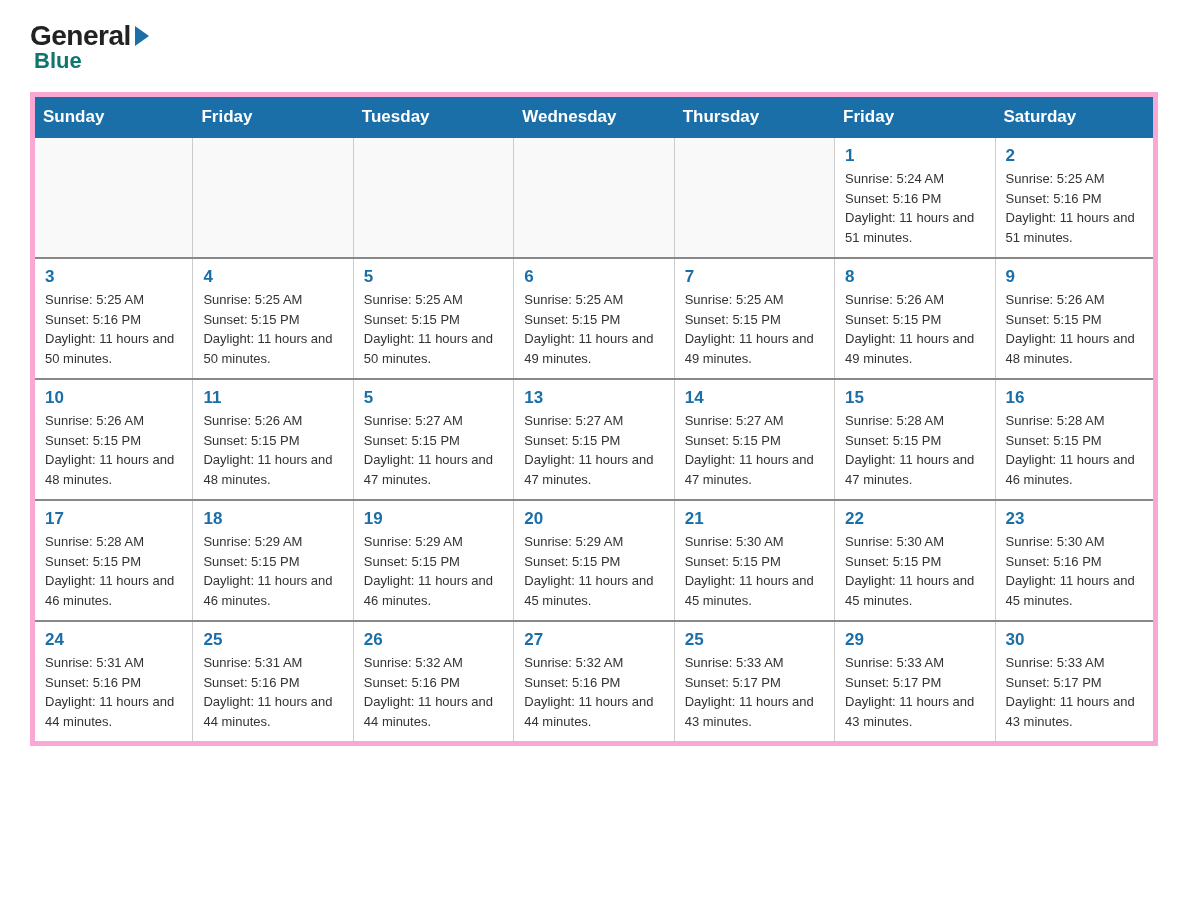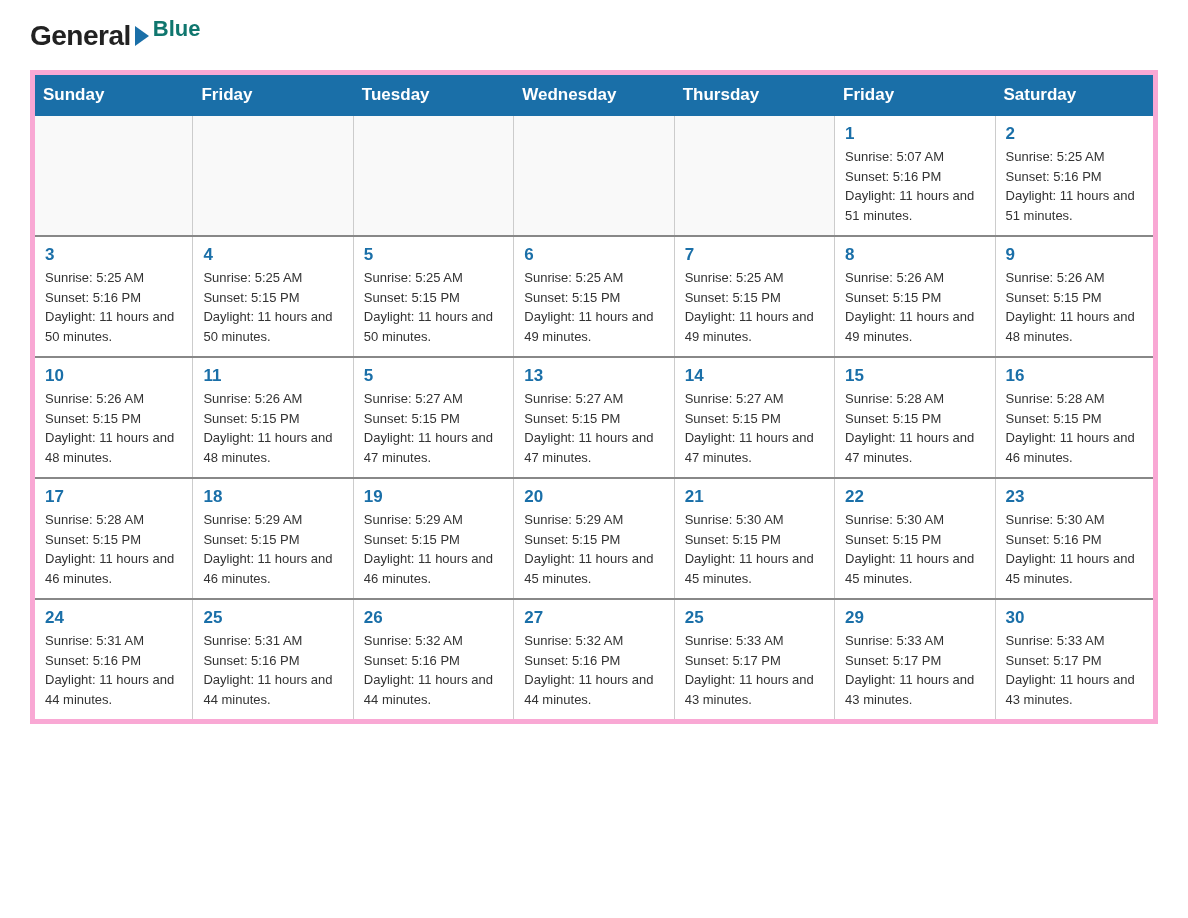--- a/index.html
+++ b/index.html
@@ -10,21 +10,21 @@
       padding: 20px 30px;
     }
     .header {
       display: flex;
       justify-content: space-between;
       align-items: flex-start;
       margin-bottom: 18px;
     }
     .logo {
       display: flex;
-      flex-direction: row;
+      flex-direction: column;
       align-items: flex-start;
     }
     .logo-top {
       display: flex;
       align-items: center;
     }
     .logo-general {
       font-size: 28px;
       font-weight: bold;
       color: #222;
@@ -128,21 +128,21 @@
   </thead>
   <tbody>
   <tr>
         <td class="empty-cell"></td>
         <td class="empty-cell"></td>
         <td class="empty-cell"></td>
         <td class="empty-cell"></td>
         <td class="empty-cell"></td>
         <td>
           <span class="day-number">1</span>
-          <div class="day-info">Sunrise: 5:07 AM
+          <div class="day-info">Sunrise: 5:24 AM
 Sunset: 5:16 PM
 Daylight: 11 hours and 51 minutes.</div>
         </td>
         <td>
           <span class="day-number">2</span>
           <div class="day-info">Sunrise: 5:25 AM
 Sunset: 5:16 PM
 Daylight: 11 hours and 51 minutes.</div>
         </td>
       </tr>

